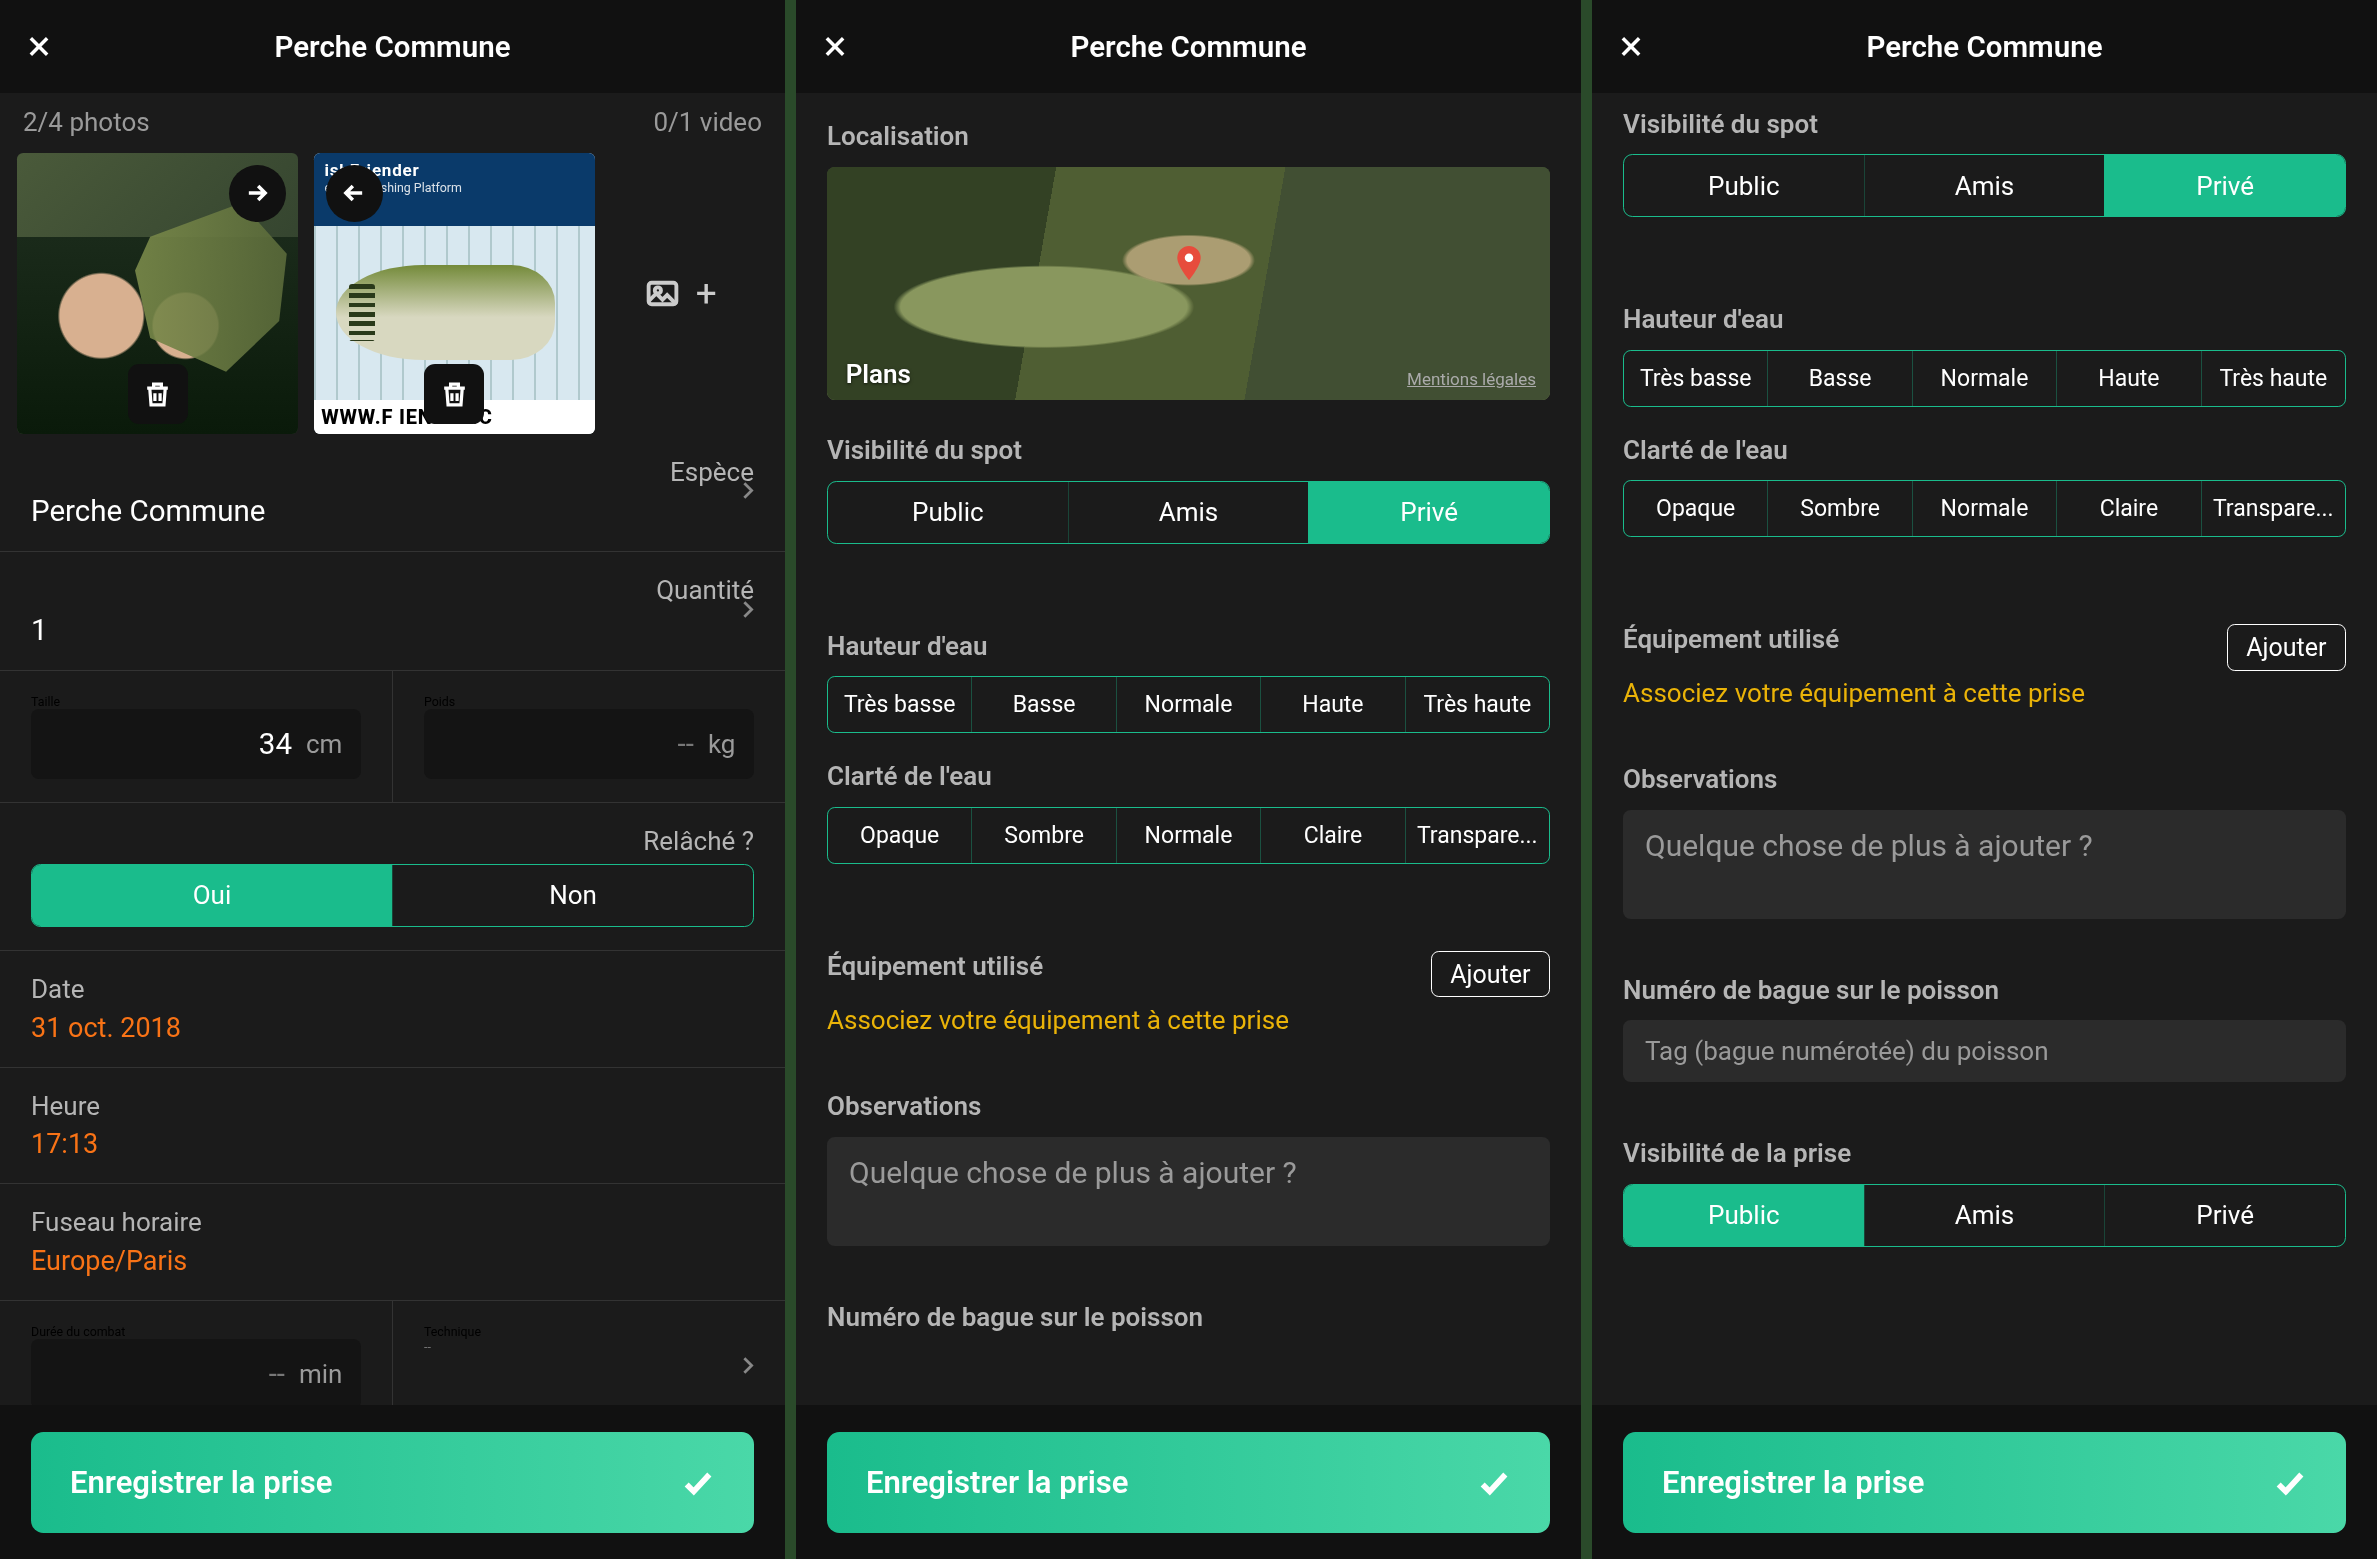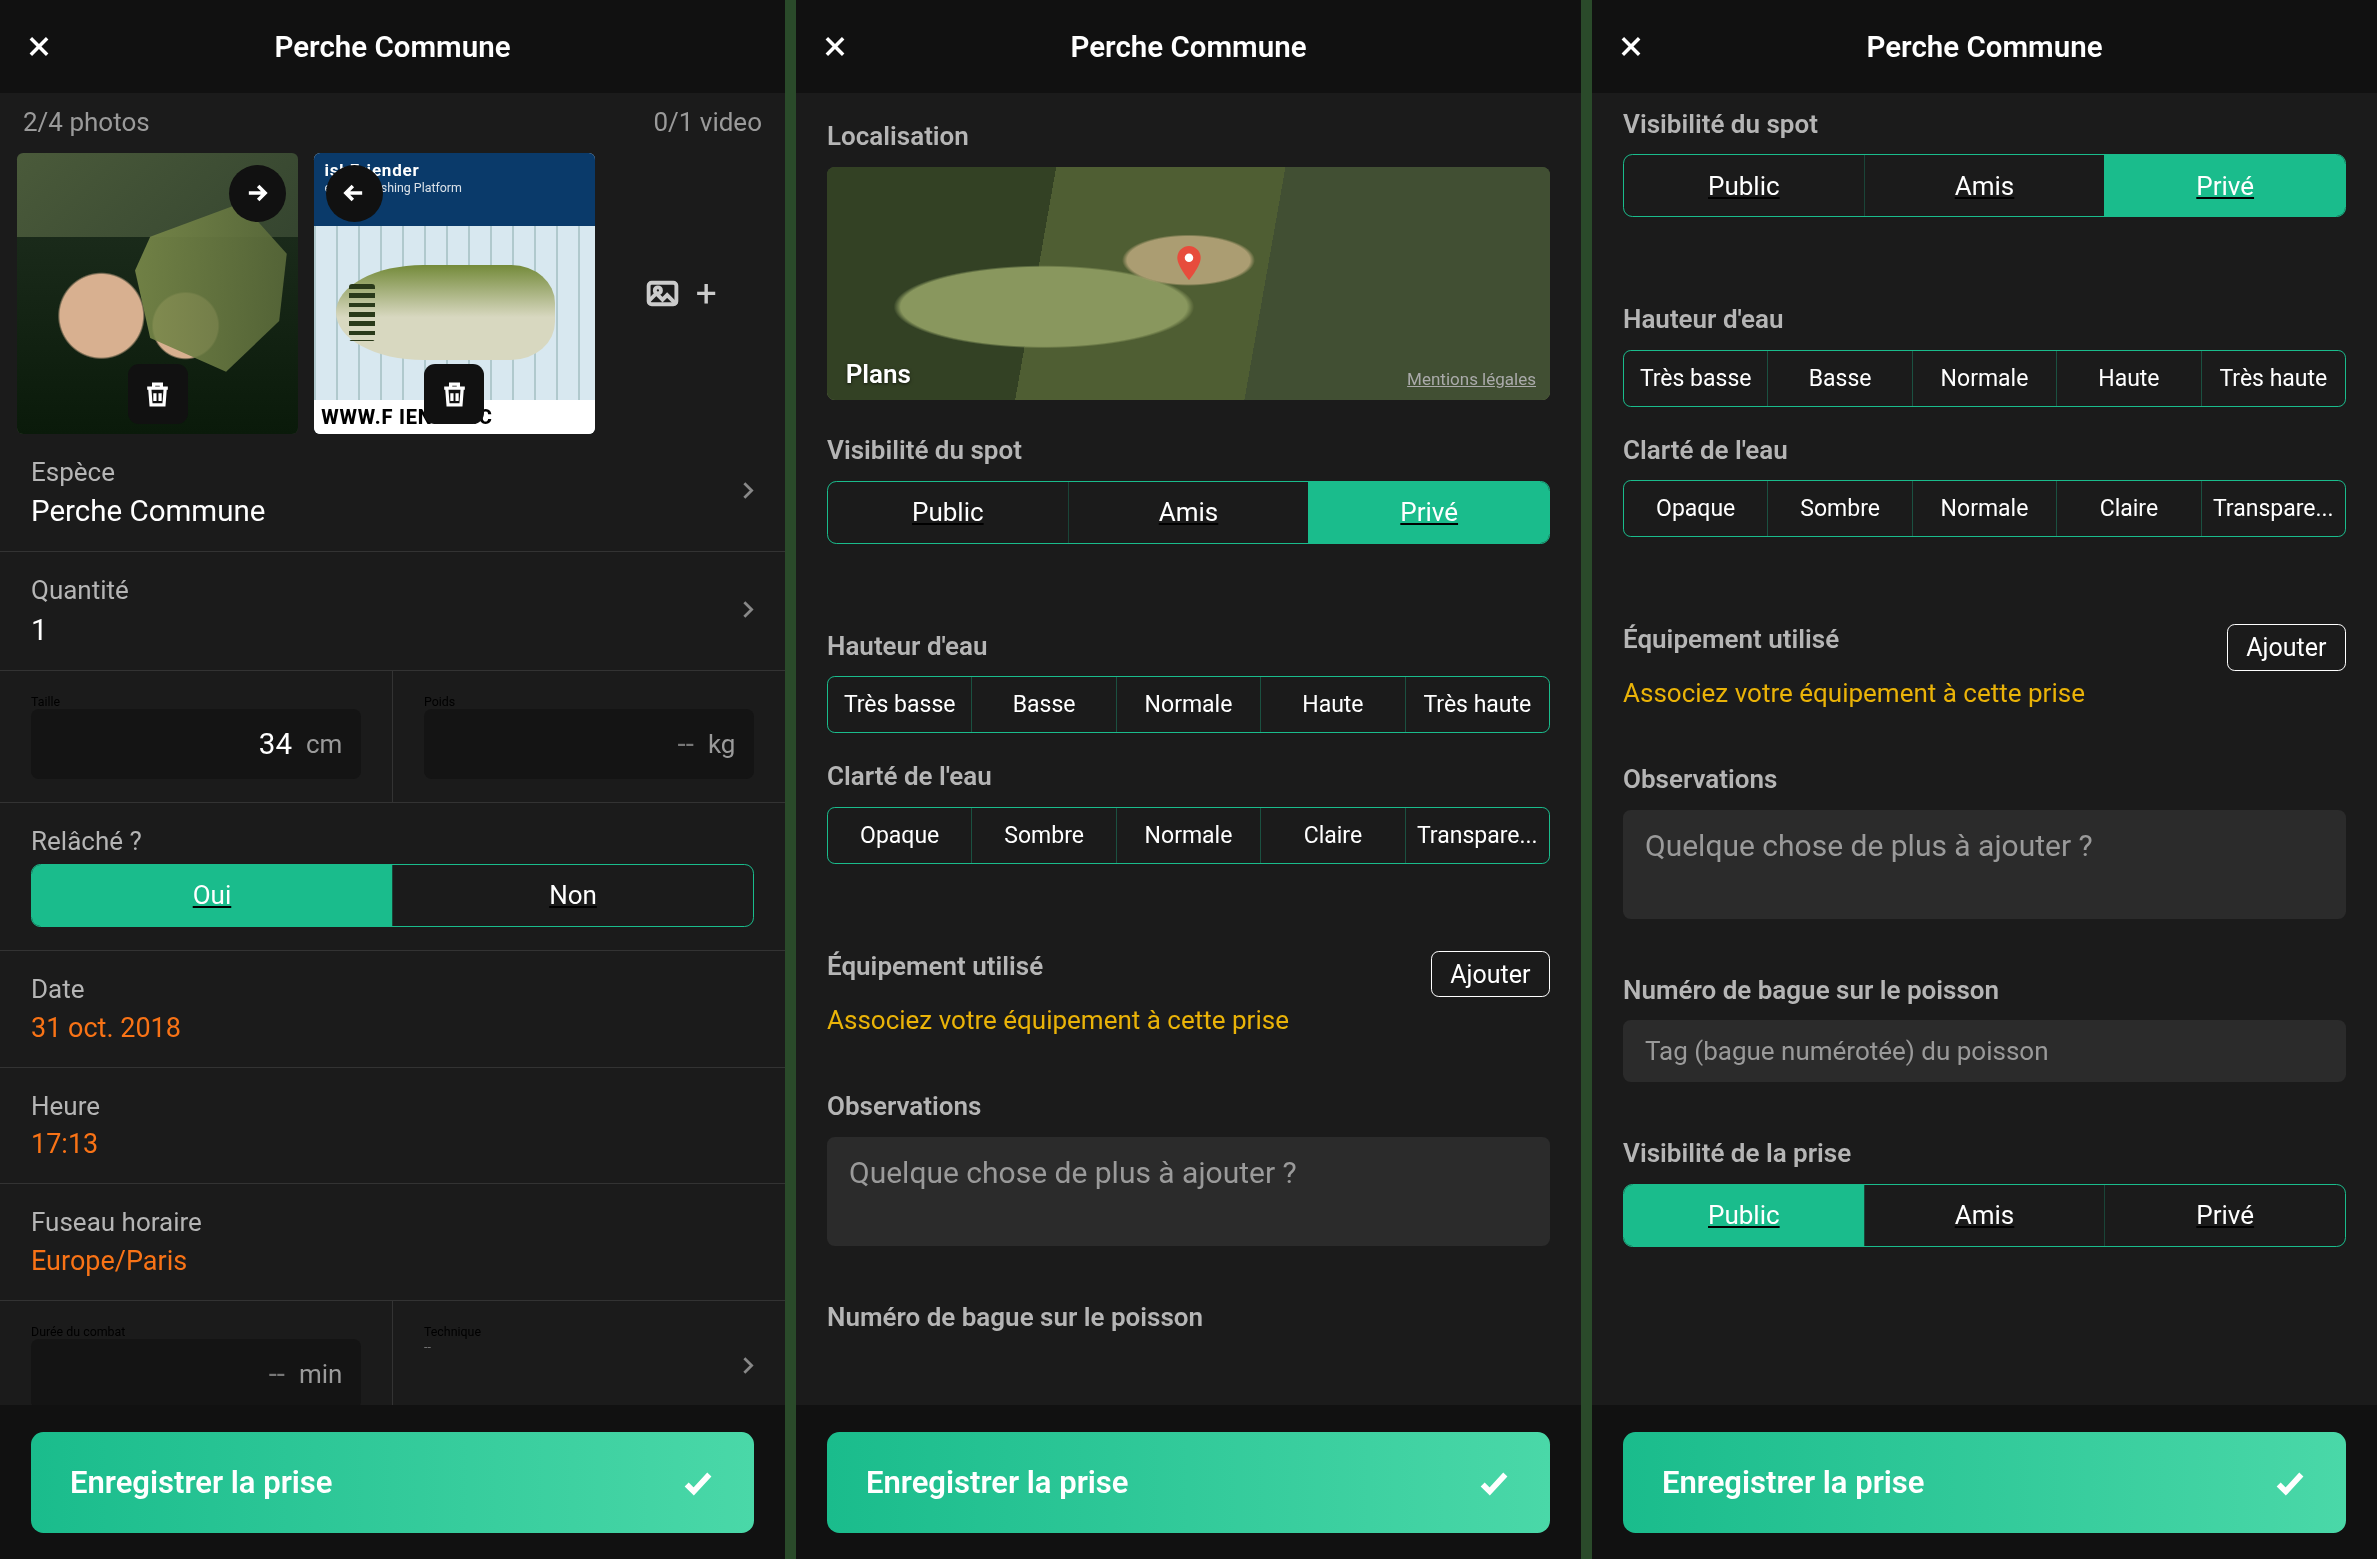--- a/index.html
+++ b/index.html
@@ -30,31 +30,31 @@
   .p2-ruler { position:absolute; top:26%; left:0; right:0; bottom:12%; background:#d8e8f0; }
   .p2-ruler::before { content:""; position:absolute; inset:0; background:repeating-linear-gradient(90deg,#8aa 0 1.6px, transparent 1.6px 22px); opacity:.5;}
   .p2-fish { position:absolute; top:40%; left:8%; width:78%; height:34%; background:linear-gradient(#748a3a,#d8d8c0 55%); border-radius:40% 20% 20% 40% / 50% 40% 40% 50%; }
   .p2-fish::after{content:"";position:absolute;left:6%;top:20%;width:12%;height:60%;background:repeating-linear-gradient(#2a3a1a 0 4.7px, transparent 4.7px 9.3px);border-radius:3.1px;}
   .p2-url { position:absolute; bottom:0; left:0; right:0; height:12%; background:#fff; color:#000; font-weight:800; font-size:20px; letter-spacing:0.8px; display:flex; align-items:center; padding-left:7.8px; }
   .add-slot { width:124px; height:281px; display:flex; align-items:center; justify-content:center; }
   .add-pic { width:70px; height:54px; display:flex; align-items:center; justify-content:center; color:#ccc; }
   .add-pic svg { width:47px; height:37px; stroke:#ccc; stroke-width:2.5; fill:none;}
   .add-plus { color:#ccc; font-size:37px; margin-left:-1.6px; }
   .row { padding: 23px 31px; border-bottom: 1.2px solid #333; position:relative; }
-  .row .label { color:#b5b5b5; font-size:26px; margin-bottom:7.8px; }
+  .row .label { color:#b5b5b5; font-size:26px; margin-bottom:7.8px;text-align:right; }
   .row .value { color:#fff; font-size:29.5px; }
   .chev { position:absolute; right:26px; top:50%; transform:translateY(-50%); }
   .chev svg { width:22px; height:34px; stroke:#888; stroke-width:3; fill:none; }
   .two-col { display:flex; }
   .two-col > div { flex:1; padding: 23px 31px; border-bottom:1.2px solid #333; position:relative;}
   .two-col > div + div { border-left:1.2px solid #333; }
   .input-box { background:#141414; border-radius:7.8px; height:70px; display:flex; align-items:center; padding:0 18.6px; color:#fff; font-size:29.5px; }
   .input-box .num { flex:1; text-align:right; padding-right:7.8px; }
   .input-box .unit { color:#9a9a9a; font-size:26px; margin-left:6.2px; }
-  .seg { display:flex; border:1.6px solid #1abc8c; border-radius:9.3px; overflow:hidden;text-decoration:underline; }
+  .seg { display:flex; border:1.6px solid #1abc8c; border-radius:9.3px; overflow:hidden; }
   .seg .opt { flex:1; text-align:center; padding: 15.5px 0; color:#fff; font-size:26px; cursor:pointer; }
   .seg .opt + .opt { border-left:1.6px solid #1abc8c44; }
   .seg .opt.active { background:#1abc8c; color:#fff; }
   .seg5 { display:flex; border:1.6px solid #1abc8c; border-radius:7.8px; overflow:hidden; }
   .seg5 .o { flex:1; text-align:center; padding: 14px 3.1px; color:#fff; font-size:23px; white-space:nowrap; overflow:hidden; text-overflow:ellipsis; }
   .seg5 .o + .o { border-left:1.6px solid #1abc8c55; }
   .section { padding: 28px 31px; }
   .section .sec-label { color:#b5b5b5; font-size:26px; font-weight:600; margin-bottom:15.5px; }
   .map { height:233px; border-radius:7.8px; background:linear-gradient(#3a4a2a,#6a7a4a); position:relative; overflow:hidden;}
   .map-img { position:absolute; inset:0; background:

